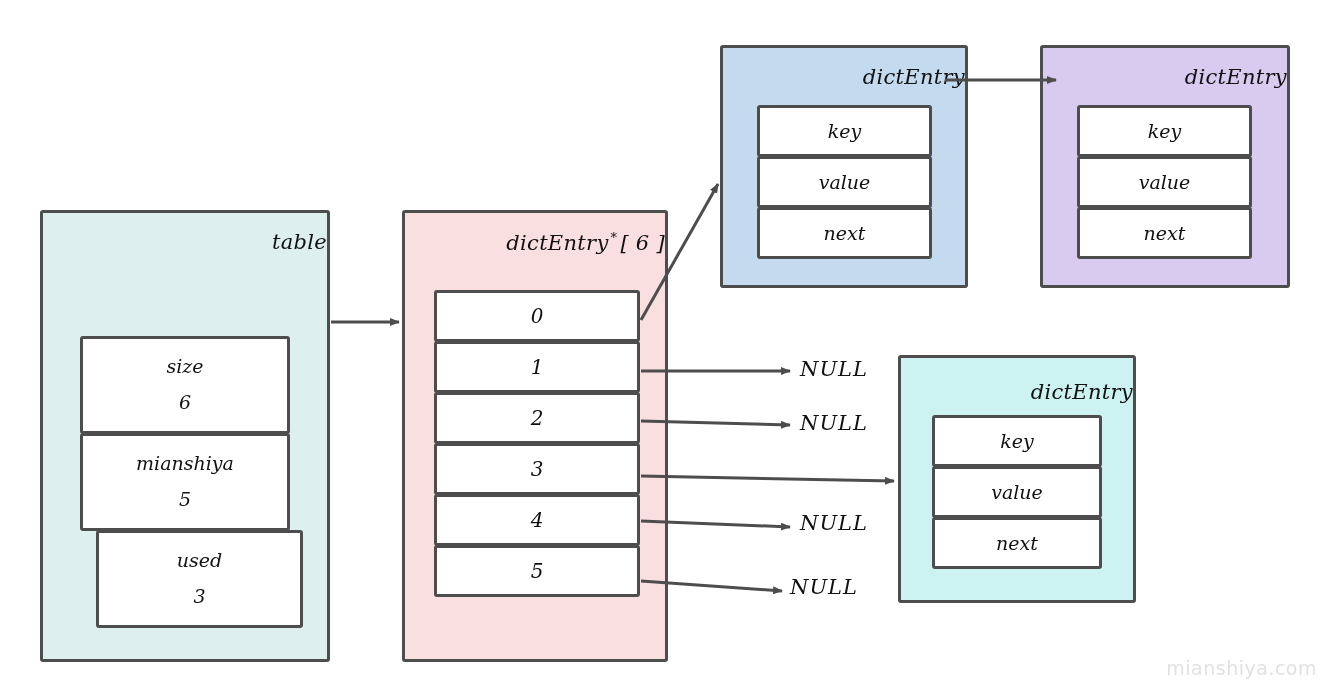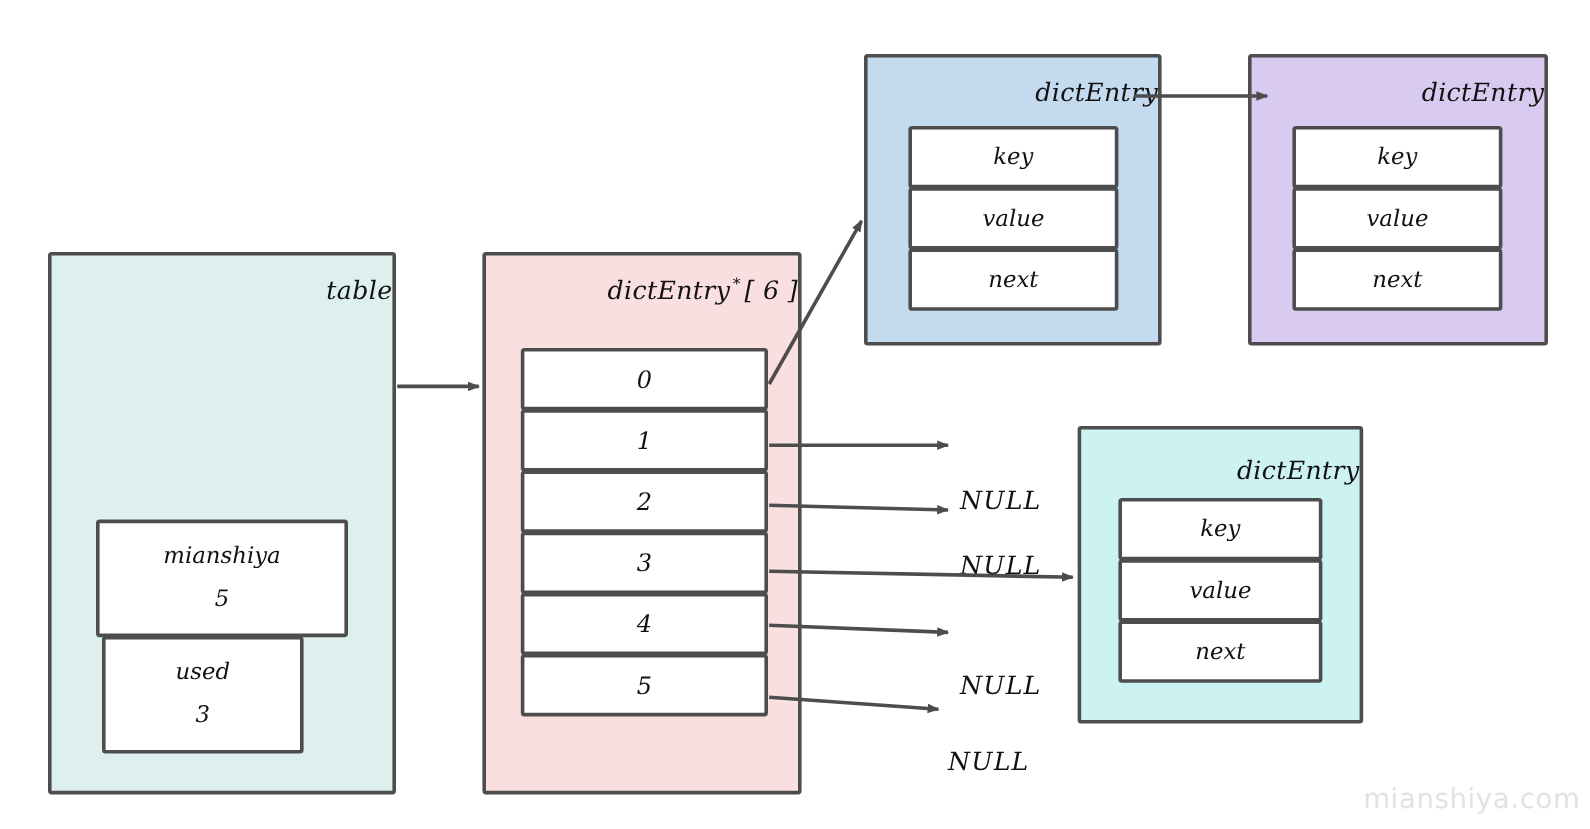--- a/index.html
+++ b/index.html
@@ -67,54 +67,57 @@
   }
   
   .null-label {
     position: absolute;
     font-style: italic;
     font-family: "DejaVu Serif", serif;
     font-size: 21px;
     color: #111111;
     letter-spacing: 1px;
     white-space: nowrap;
-    margin-top: 48px;
   }
   
   .watermark {
     position: absolute;
     text-align: right;
     color: #e2e2e2;
     font-family: "DejaVu Sans", sans-serif;
     user-select: none;
   }
   .watermark .wm-cn { font-size: 19px; display: block; letter-spacing: 2px; }
-  .watermark .wm-en { font-size: 23px; display: block; letter-spacing: 0.5px; }
+  .watermark .wm-en { font-size: 19px; display: block; letter-spacing: 0.5px; }
   svg.arrows {
     position: absolute;
     left: 0; top: 0;
     width: 1325px;
     height: 691px;
     pointer-events: none;
   }
 </style>
 </head>
 <body>
 
 <div id="canvas">
 
   <div class="outer-box" style="left:40px; top:210px; width:290px; height:452px; background:#ddf0ee;">
     <div class="outer-title" style="top:17px;">table</div>
   </div>
   <div class="field-stack" style="left:80px; top:285px; width:210px; height:340px;">
+    <div class="field-cell" style="left:0; top:51px; width:210px; height:98px;">
+      <span class="fname">size</span>
+      <span class="fval">6</span>
+    </div>
     <div class="field-cell" style="left:0; top:148px; width:210px; height:98px;">
       <span class="fname">mianshiya</span>
       <span class="fval">5</span>
     </div>
-    <div class="field-cell" style="left:5px; top:245px; width:168px; height:98px;">
+    <div class="field-cell" style="left:16px; top:245px; width:207px; height:98px;">
       <span class="fname">used</span>
       <span class="fval">3</span>
     </div>
   </div>
 
   <div class="outer-box" style="left:402px; top:210px; width:266px; height:452px; background:#fadfe0;">
     <div class="outer-title" style="top:17px;">
       <span>dictEntry</span><span class="sup">*</span><span>[ 6 ]</span>
     </div>
   </div>

